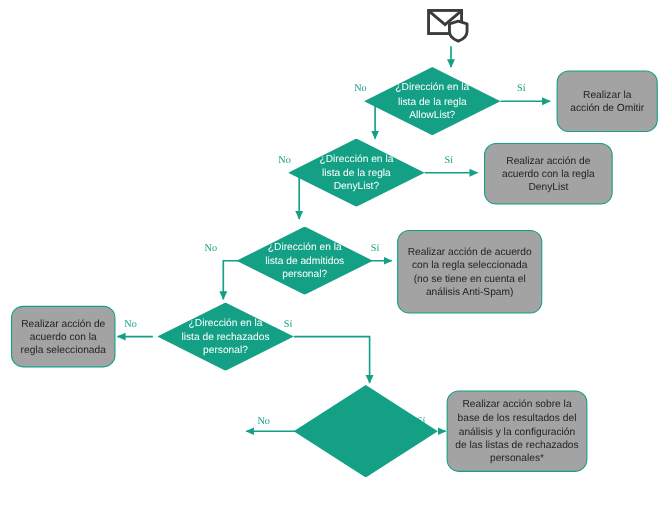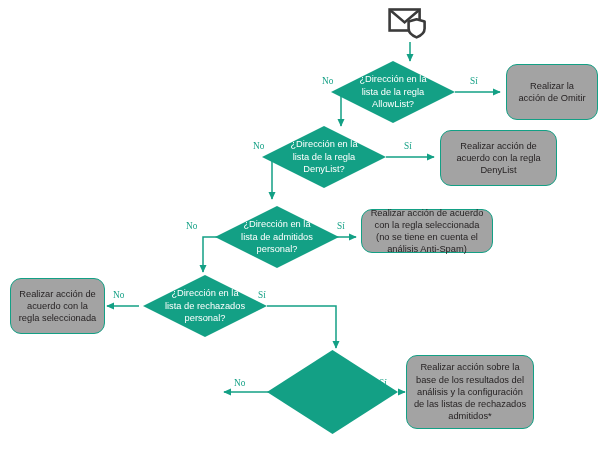--- a/index.html
+++ b/index.html
@@ -173,21 +173,21 @@
 
   <div class="diamond" style="left:215px; top:206px; width:124px; height:62px;">
     <div class="dshape"></div>
     <div class="dtext">¿Dirección en la
 lista de admitidos
 personal?</div>
   </div>
   <div class="elabel" style="left:186px; top:221px;">No</div>
   <div class="elabel" style="left:337px; top:221px;">Sí</div>
 
-  <div class="box" style="left:361px; top:209px; width:132px; height:44px;">
+  <div class="box" style="left:361px; top:209px; width:132px; height:76px;">
     <div class="btext">Realizar acción de acuerdo
 con la regla seleccionada
 (no se tiene en cuenta el
 análisis Anti-Spam)</div>
   </div>
 
   <div class="diamond" style="left:143px; top:275px; width:124px; height:62px;">
     <div class="dshape"></div>
     <div class="dtext">¿Dirección en la
 lista de rechazados
@@ -207,16 +207,16 @@
   </div>
   <div class="elabel" style="left:234px; top:378px;">No</div>
   <div class="elabel" style="left:379px; top:378px;">Sí</div>
 
 
   <div class="box" style="left:406px; top:355px; width:128px; height:74px;">
     <div class="btext">Realizar acción sobre la
 base de los resultados del
 análisis y la configuración
 de las listas de rechazados
-admitidos*</div>
+personales*</div>
   </div>
 
 </div>
 
 </body></html>

